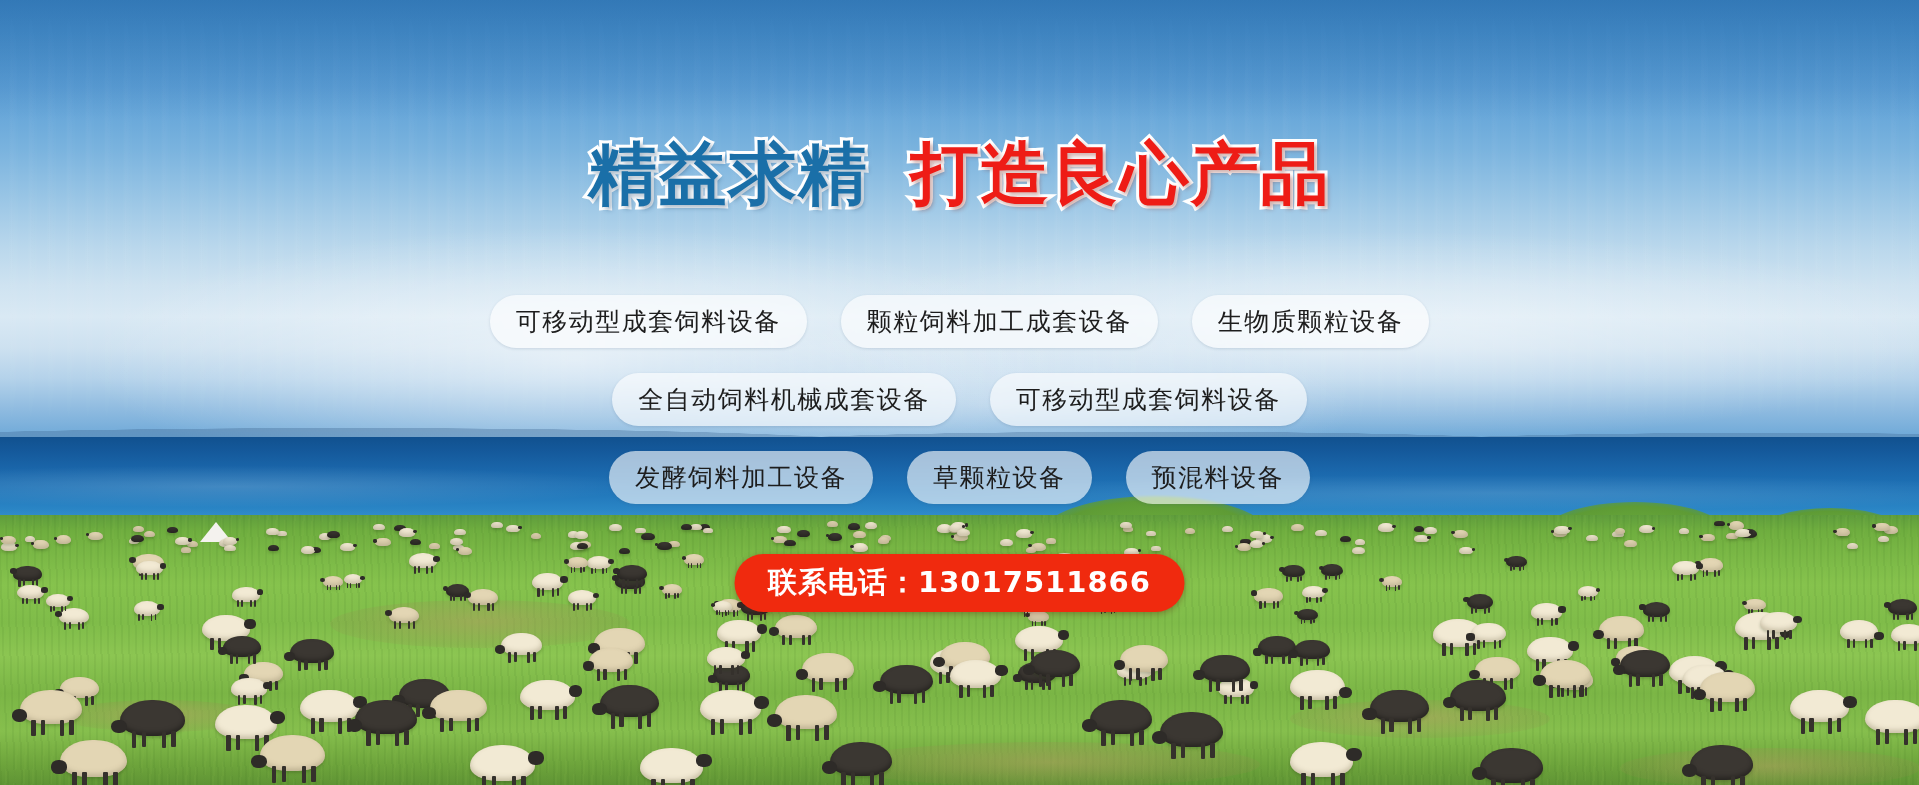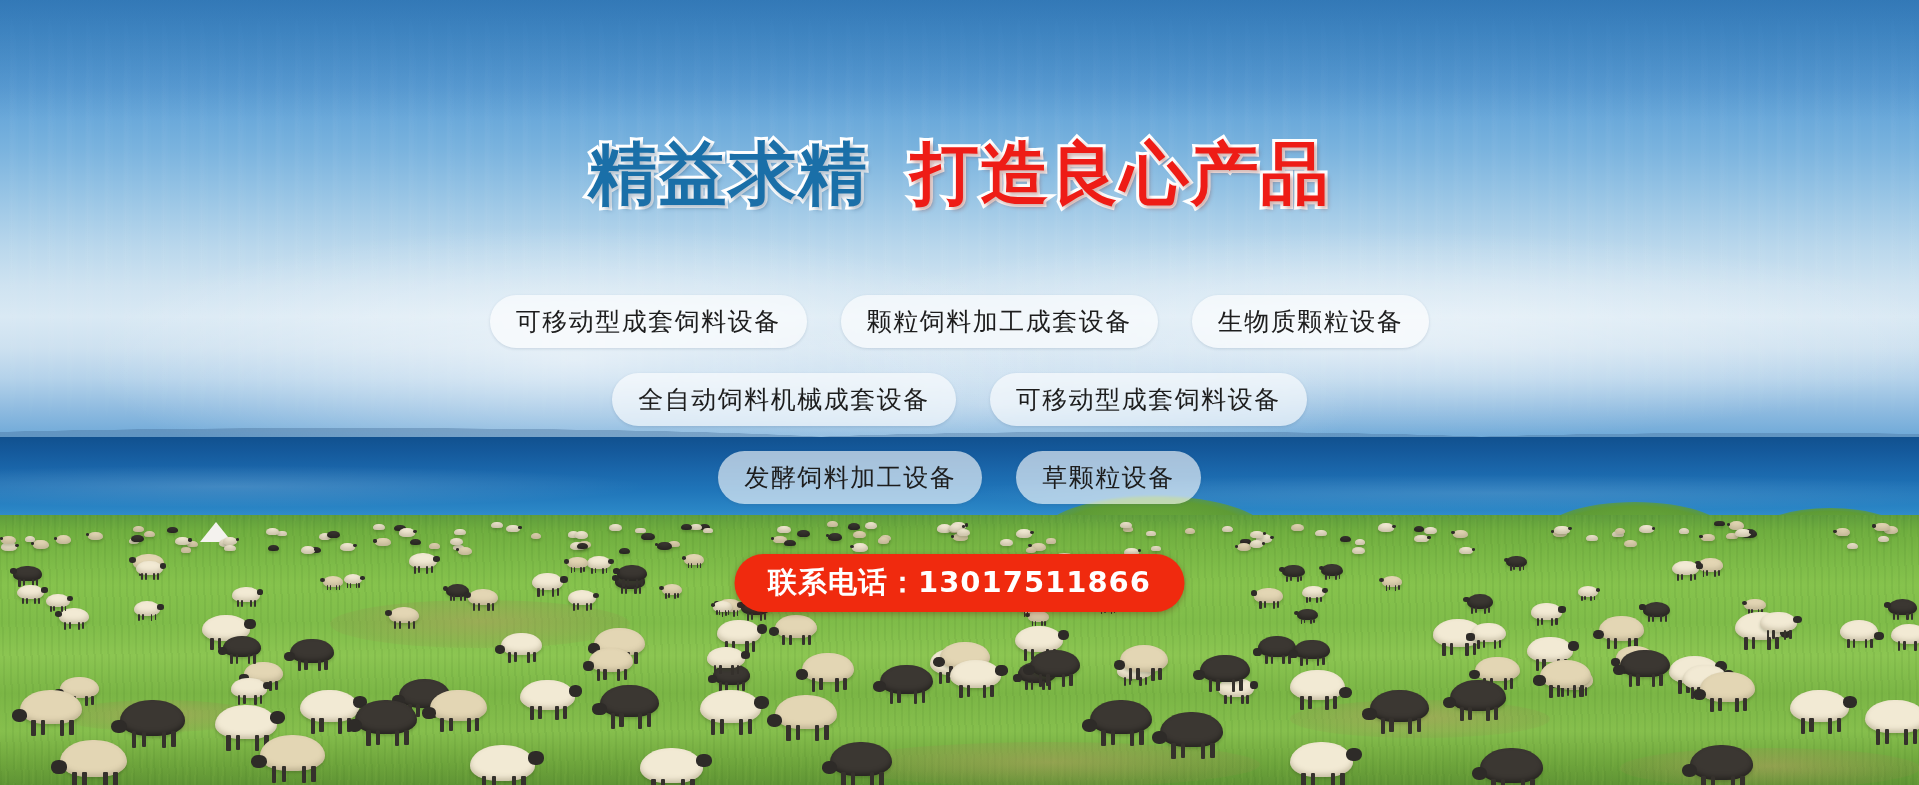--- a/index.html
+++ b/index.html
@@ -1671,19 +1671,20 @@
     </div>
 
     <div class="pill-row">
       <div class="pill">全自动饲料机械成套设备</div>
       <div class="pill">可移动型成套饲料设备</div>
     </div>
 
     <div class="pill-row">
       <div class="pill">发酵饲料加工设备</div>
       <div class="pill">草颗粒设备</div>
+      <div class="pill">预混料设备</div>
     </div>
 
   </div>
 
   <div class="phone-cta">联系电话：13017511866</div>
 
 </div>
 
 </body></html>

